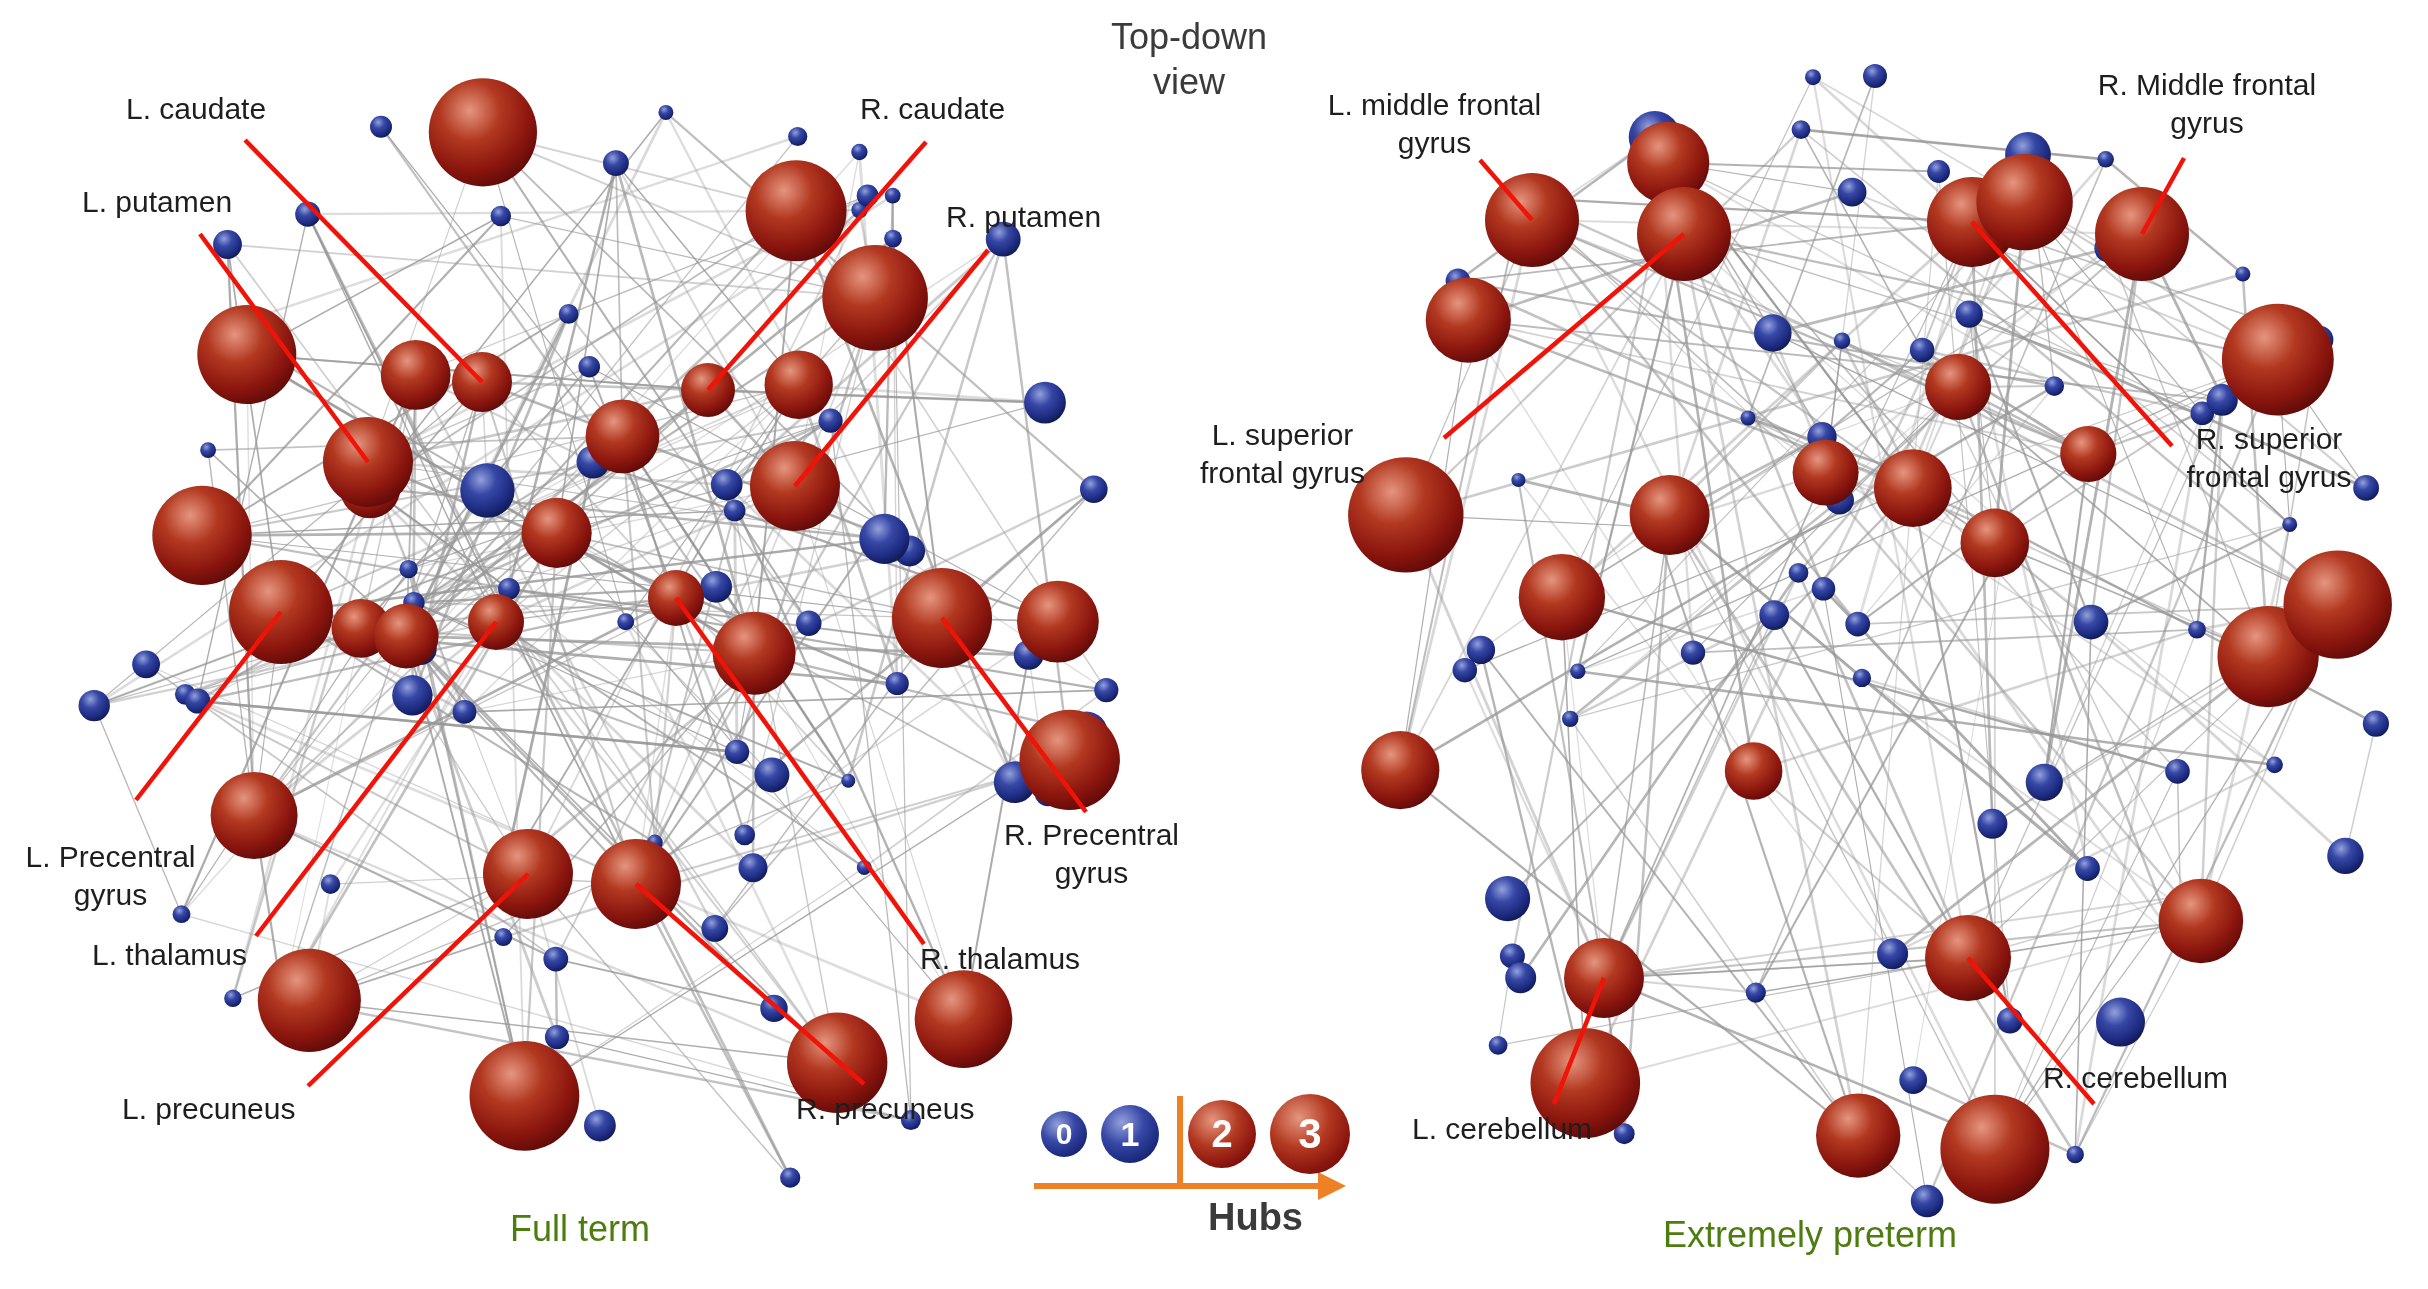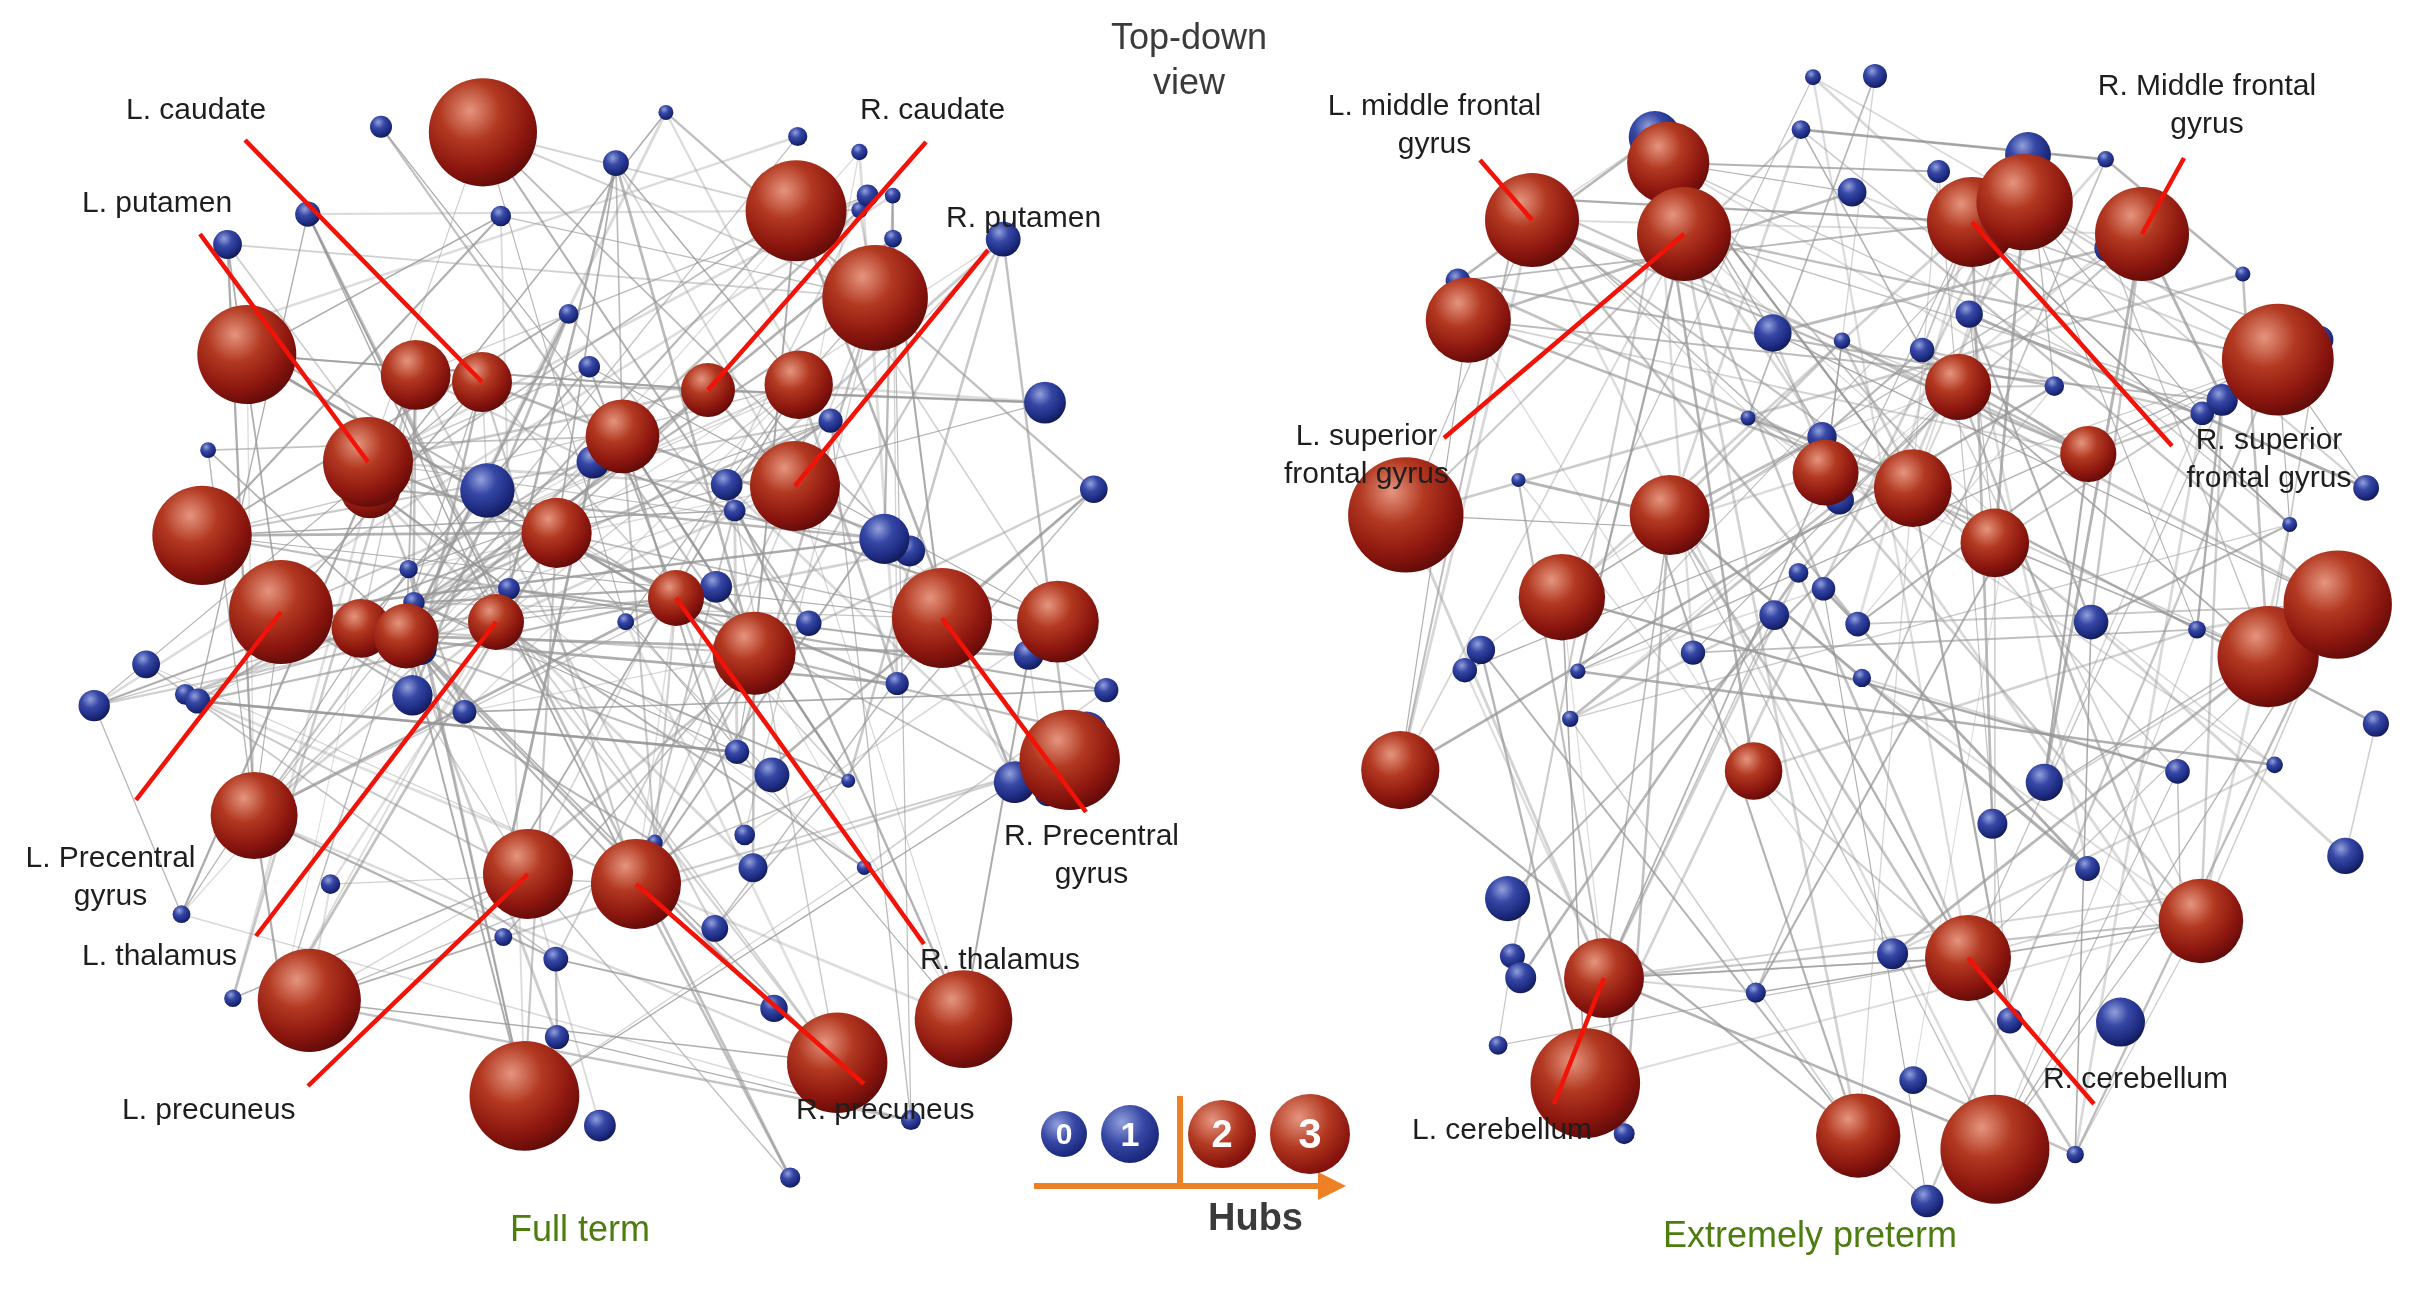--- a/index.html
+++ b/index.html
@@ -769,30 +769,30 @@
 view</div>
 
   <div class="ann" style="left: 126px; top: 90px; width: 170px; text-align: left;">L. caudate</div>
   <div class="ann" style="left: 860px; top: 90px; width: 170px; text-align: left;">R. caudate</div>
   <div class="ann" style="left: 82px; top: 183px; width: 180px; text-align: left;">L. putamen</div>
   <div class="ann" style="left: 946px; top: 198px; width: 185px; text-align: left;">R. putamen</div>
   <div class="ann" style="left: 8px; top: 806px; width: 205px; text-align: center; margin-top: 32px;">L. Precentral
 gyrus</div>
   <div class="ann" style="left: 994px; top: 816px; width: 195px; text-align: center;">R. Precentral
 gyrus</div>
-  <div class="ann" style="left: 82px; top: 936px; width: 175px; text-align: left;">L. thalamus</div>
+  <div class="ann" style="left: 82px; top: 936px; width: 175px; text-align: center;">L. thalamus</div>
   <div class="ann" style="left: 920px; top: 940px; width: 180px; text-align: left;">R. thalamus</div>
   <div class="ann" style="left: 122px; top: 1090px; width: 185px; text-align: left;">L. precuneus</div>
   <div class="ann" style="left: 796px; top: 1090px; width: 195px; text-align: left;">R. precuneus</div>
 
   <div class="ann" style="left: 1312px; top: 86px; width: 245px; text-align: center;">L. middle frontal
 gyrus</div>
   <div class="ann" style="left: 2082px; top: 66px; width: 250px; text-align: center;">R. Middle frontal
 gyrus</div>
-  <div class="ann" style="left: 1264px; top: 416px; width: 205px; text-align: center;">L. superior
+  <div class="ann" style="left: 1180px; top: 416px; width: 205px; text-align: center;">L. superior
 frontal gyrus</div>
   <div class="ann" style="left: 2164px; top: 420px; width: 210px; text-align: center;">R. superior
 frontal gyrus</div>
   <div class="ann" style="left: 1412px; top: 1110px; width: 190px; text-align: left;">L. cerebellum</div>
   <div class="ann" style="left: 2038px; top: 1059px; width: 190px; text-align: right;">R. cerebellum</div>
 
   <div class="caption" style="left:420px;top:1208px;width:320px;">Full term</div>
   <div class="caption" style="left:1640px;top:1214px;width:340px;">Extremely preterm</div>
 
   <div class="lc blue" style="left:1041px;top:1111px;width:46px;height:46px;font-size:30px;">

